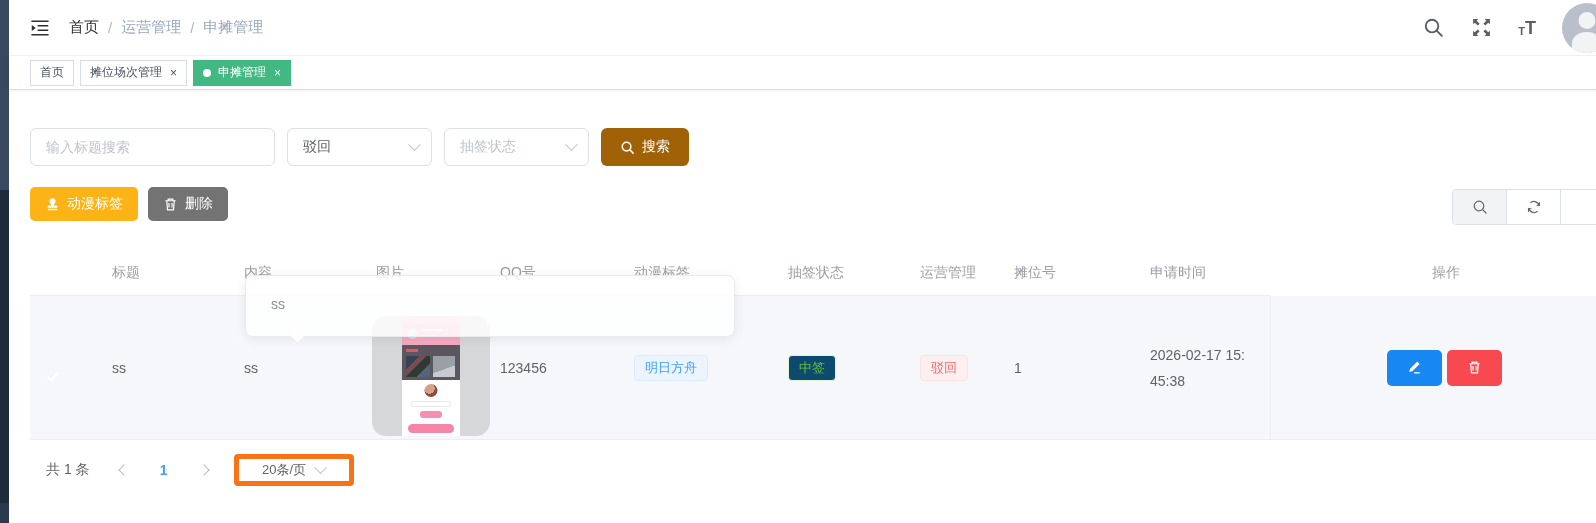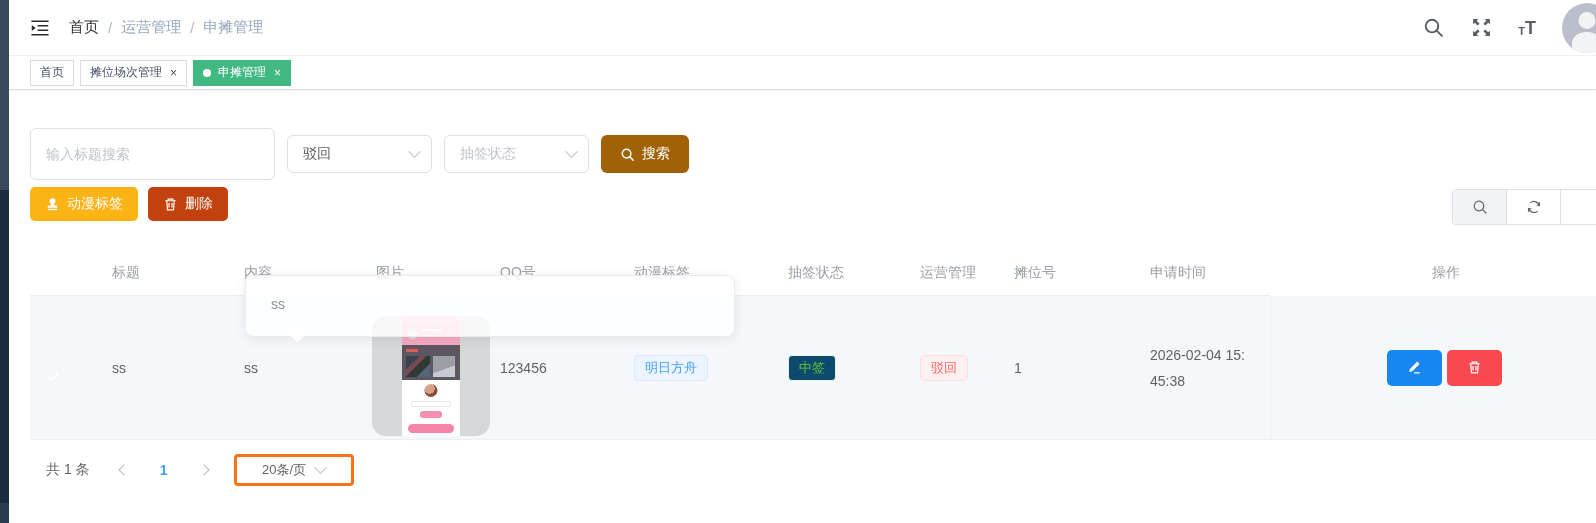--- a/index.html
+++ b/index.html
@@ -37,39 +37,39 @@
             border-bottom:1px solid #d8dce5; box-shadow:0 1px 3px rgba(0,21,41,.06);
             display:flex; align-items:center; padding-left:21px; gap:6px; }
   .tab { height:26px; display:inline-flex; align-items:center; padding:0 9px; background:#fff;
          border:1px solid #d8dce5; color:#495060; font-size:12px; cursor:pointer; }
   .tab .tab-close { margin-left:8px; font-size:12px; color:inherit; cursor:pointer; }
   .tab.active { background:#42b983; border-color:#42b983; color:#fff; }
   .tab .dot { width:8px; height:8px; border-radius:50%; background:#fff; margin-right:7px; }
 
   
   .filter-row { position:absolute; left:30px; top:128px; display:flex; gap:12px; align-items:center; }
-  .text-input { width:245px; height:52px; border:1px solid #dcdfe6; border-radius:6px; padding:0 15px;
+  .text-input { width:245px; height:38px; border:1px solid #dcdfe6; border-radius:6px; padding:0 15px;
                 font-size:14px; color:#606266; outline:none; font-family:inherit; }
   .text-input::placeholder { color:#bfc4cc; }
   .select { width:145px; height:38px; border:1px solid #dcdfe6; border-radius:6px; padding:0 12px 0 15px;
             display:flex; align-items:center; justify-content:space-between; cursor:pointer; background:#fff; }
   .select .sel-value { color:#606266; }
   .select .sel-placeholder { color:#bfc4cc; }
   .chev { width:9px; height:9px; border-right:1.5px solid #c0c4cc; border-bottom:1.5px solid #c0c4cc;
           transform:rotate(45deg) translate(-2px,-2px); }
   .btn { height:38px; border:none; border-radius:6px; padding:0 19px; color:#fff; font-size:14px;
          display:inline-flex; align-items:center; gap:7px; cursor:pointer; font-family:inherit; }
   .btn-search { background:#a16207; }
   .btn-reset  { background:#fbb315; }
 
   
   .toolbar-row { position:absolute; left:30px; top:187px; display:flex; gap:10px; }
   .btn-sm { height:34px; border-radius:5px; padding:0 15px; font-size:14px; }
   .btn-batch { background:#fbb315; }
-  .btn-del { background:#c2410c; }
+  .btn-del { background:#737373; }
   .btn-group { position:absolute; left:1452px; top:189px; height:36px; display:flex;
                border:1px solid #dcdfe6; border-radius:4px; overflow:hidden; background:#fff; }
   .bg-btn { width:54px; height:100%; display:flex; align-items:center; justify-content:center;
             cursor:pointer; border-right:1px solid #dcdfe6; background:#fff; }
   .bg-btn.first { background:#f2f3f5; }
   .bg-btn.last { width:46px; border-right:none; }
 
   
   .thead { position:absolute; left:30px; top:250px; width:1240px; height:46px;
            border-bottom:1px solid #ebeef5; display:flex; align-items:center;
@@ -139,21 +139,21 @@
              transform:rotate(45deg); }
 
   
   .pagination { position:absolute; left:46px; top:454px; height:32px; display:flex; align-items:center; color:#606266; }
   .pg-total { margin-right:18px; }
   .pg-arrow { width:32px; height:32px; display:flex; align-items:center; justify-content:center; cursor:pointer; }
   .pg-chev { width:8px; height:8px; border-right:1.5px solid #b6bdc9; border-bottom:1.5px solid #b6bdc9; }
   .pg-chev.left  { transform:rotate(135deg); }
   .pg-chev.right { transform:rotate(-45deg); }
   .pg-page { width:32px; text-align:center; color:#409eff; font-weight:bold; cursor:pointer; margin:0 8px; }
-  .pg-size { margin-left:14px; width:120px; height:32px; border:3px solid #f97316; border-radius:4px;
+  .pg-size { margin-left:14px; width:120px; height:32px; border:5px solid #f97316; border-radius:4px;
              display:flex; align-items:center; justify-content:center; gap:10px; font-size:13px;
              color:#606266; cursor:pointer; background:#fff; }
 </style>
 </head>
 <body>
 
 <div class="sidebar-sliver">
   <div class="seg-top"></div>
   <div class="seg-bot"></div>
 </div>
@@ -312,21 +312,21 @@
     <span class="el-tag tag-blue">明日方舟</span>
   </div>
   <div class="c-lot">
     <span class="el-tag tag-green">中签</span>
   </div>
   <div class="c-rev">
     <span class="el-tag tag-red">驳回</span>
   </div>
   <div class="c-booth">1</div>
   <div class="c-time">
-    <span>2026-02-04 15:</span><br>
+    <span>2026-02-17 15:</span><br>
     <span>45:38</span>
   </div>
   <div class="c-op">
     <button class="op-btn op-edit">
       <svg width="15" height="15" viewBox="0 0 16 16">
           <path d="M10.9 1.6l2.6 2.6-7.9 7.9-3.2.7.7-3.3z" fill="#fff"></path>
           <rect x="7.6" y="13" width="6" height="1.4" fill="#fff"></rect>
         </svg>
     </button>
     <button class="op-btn op-del">

